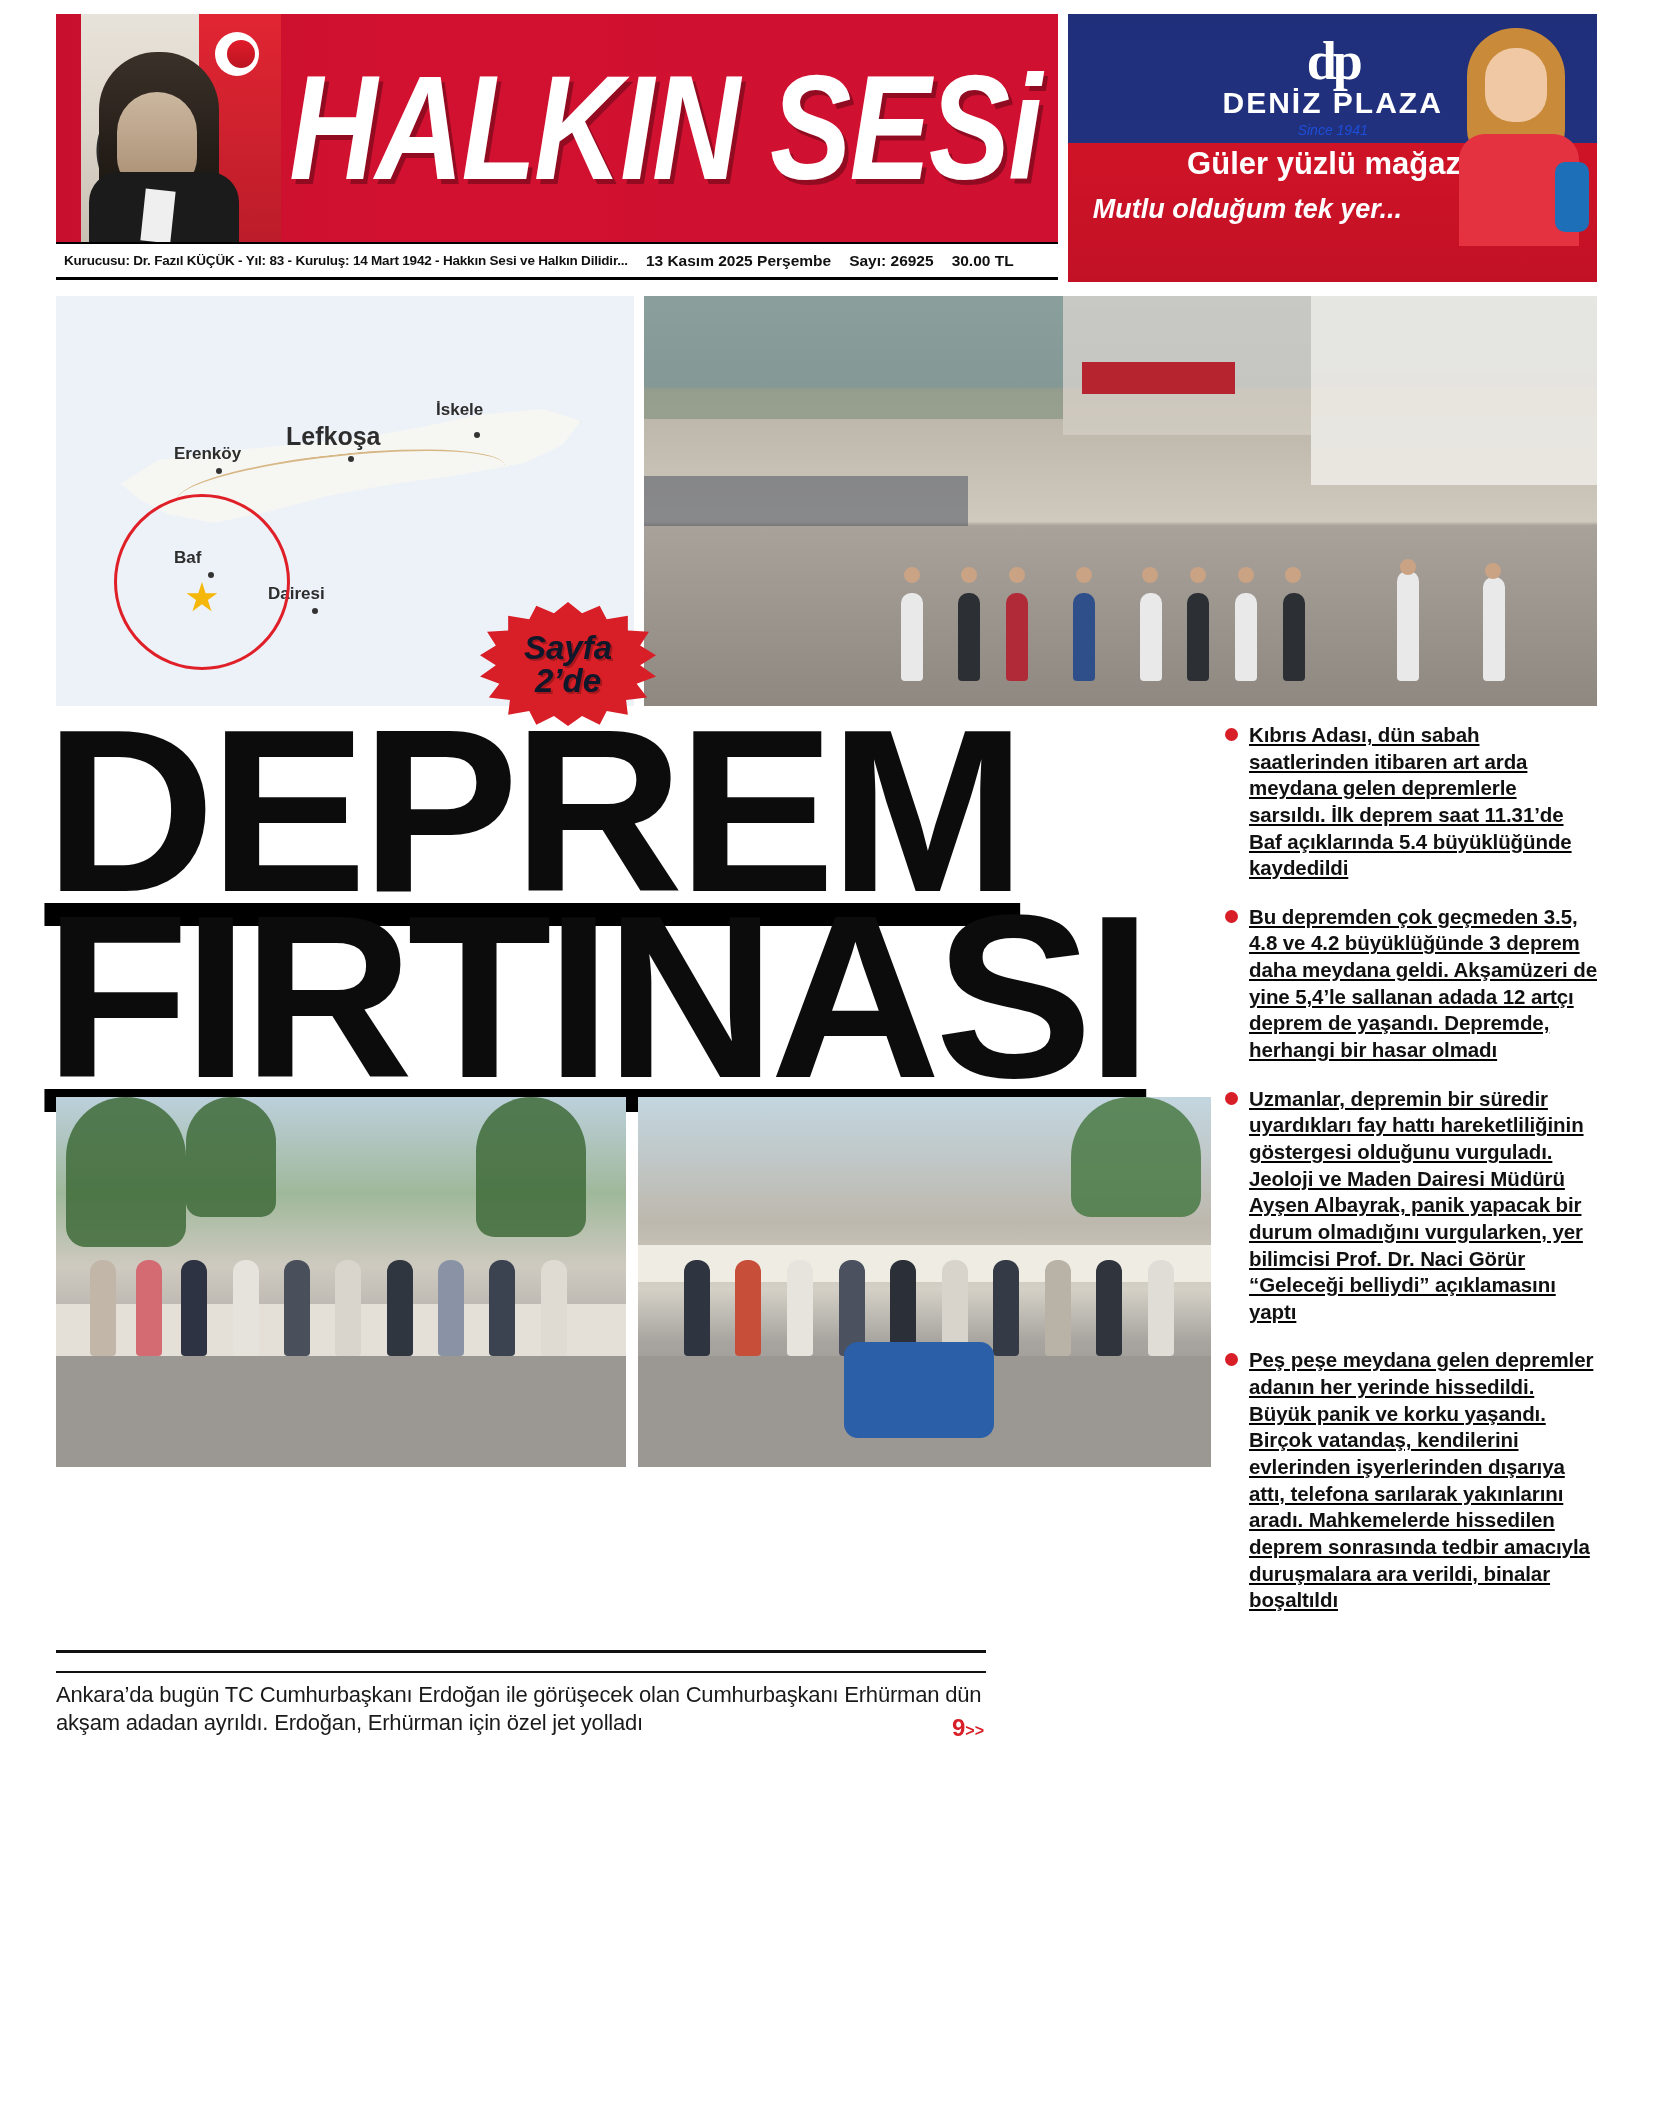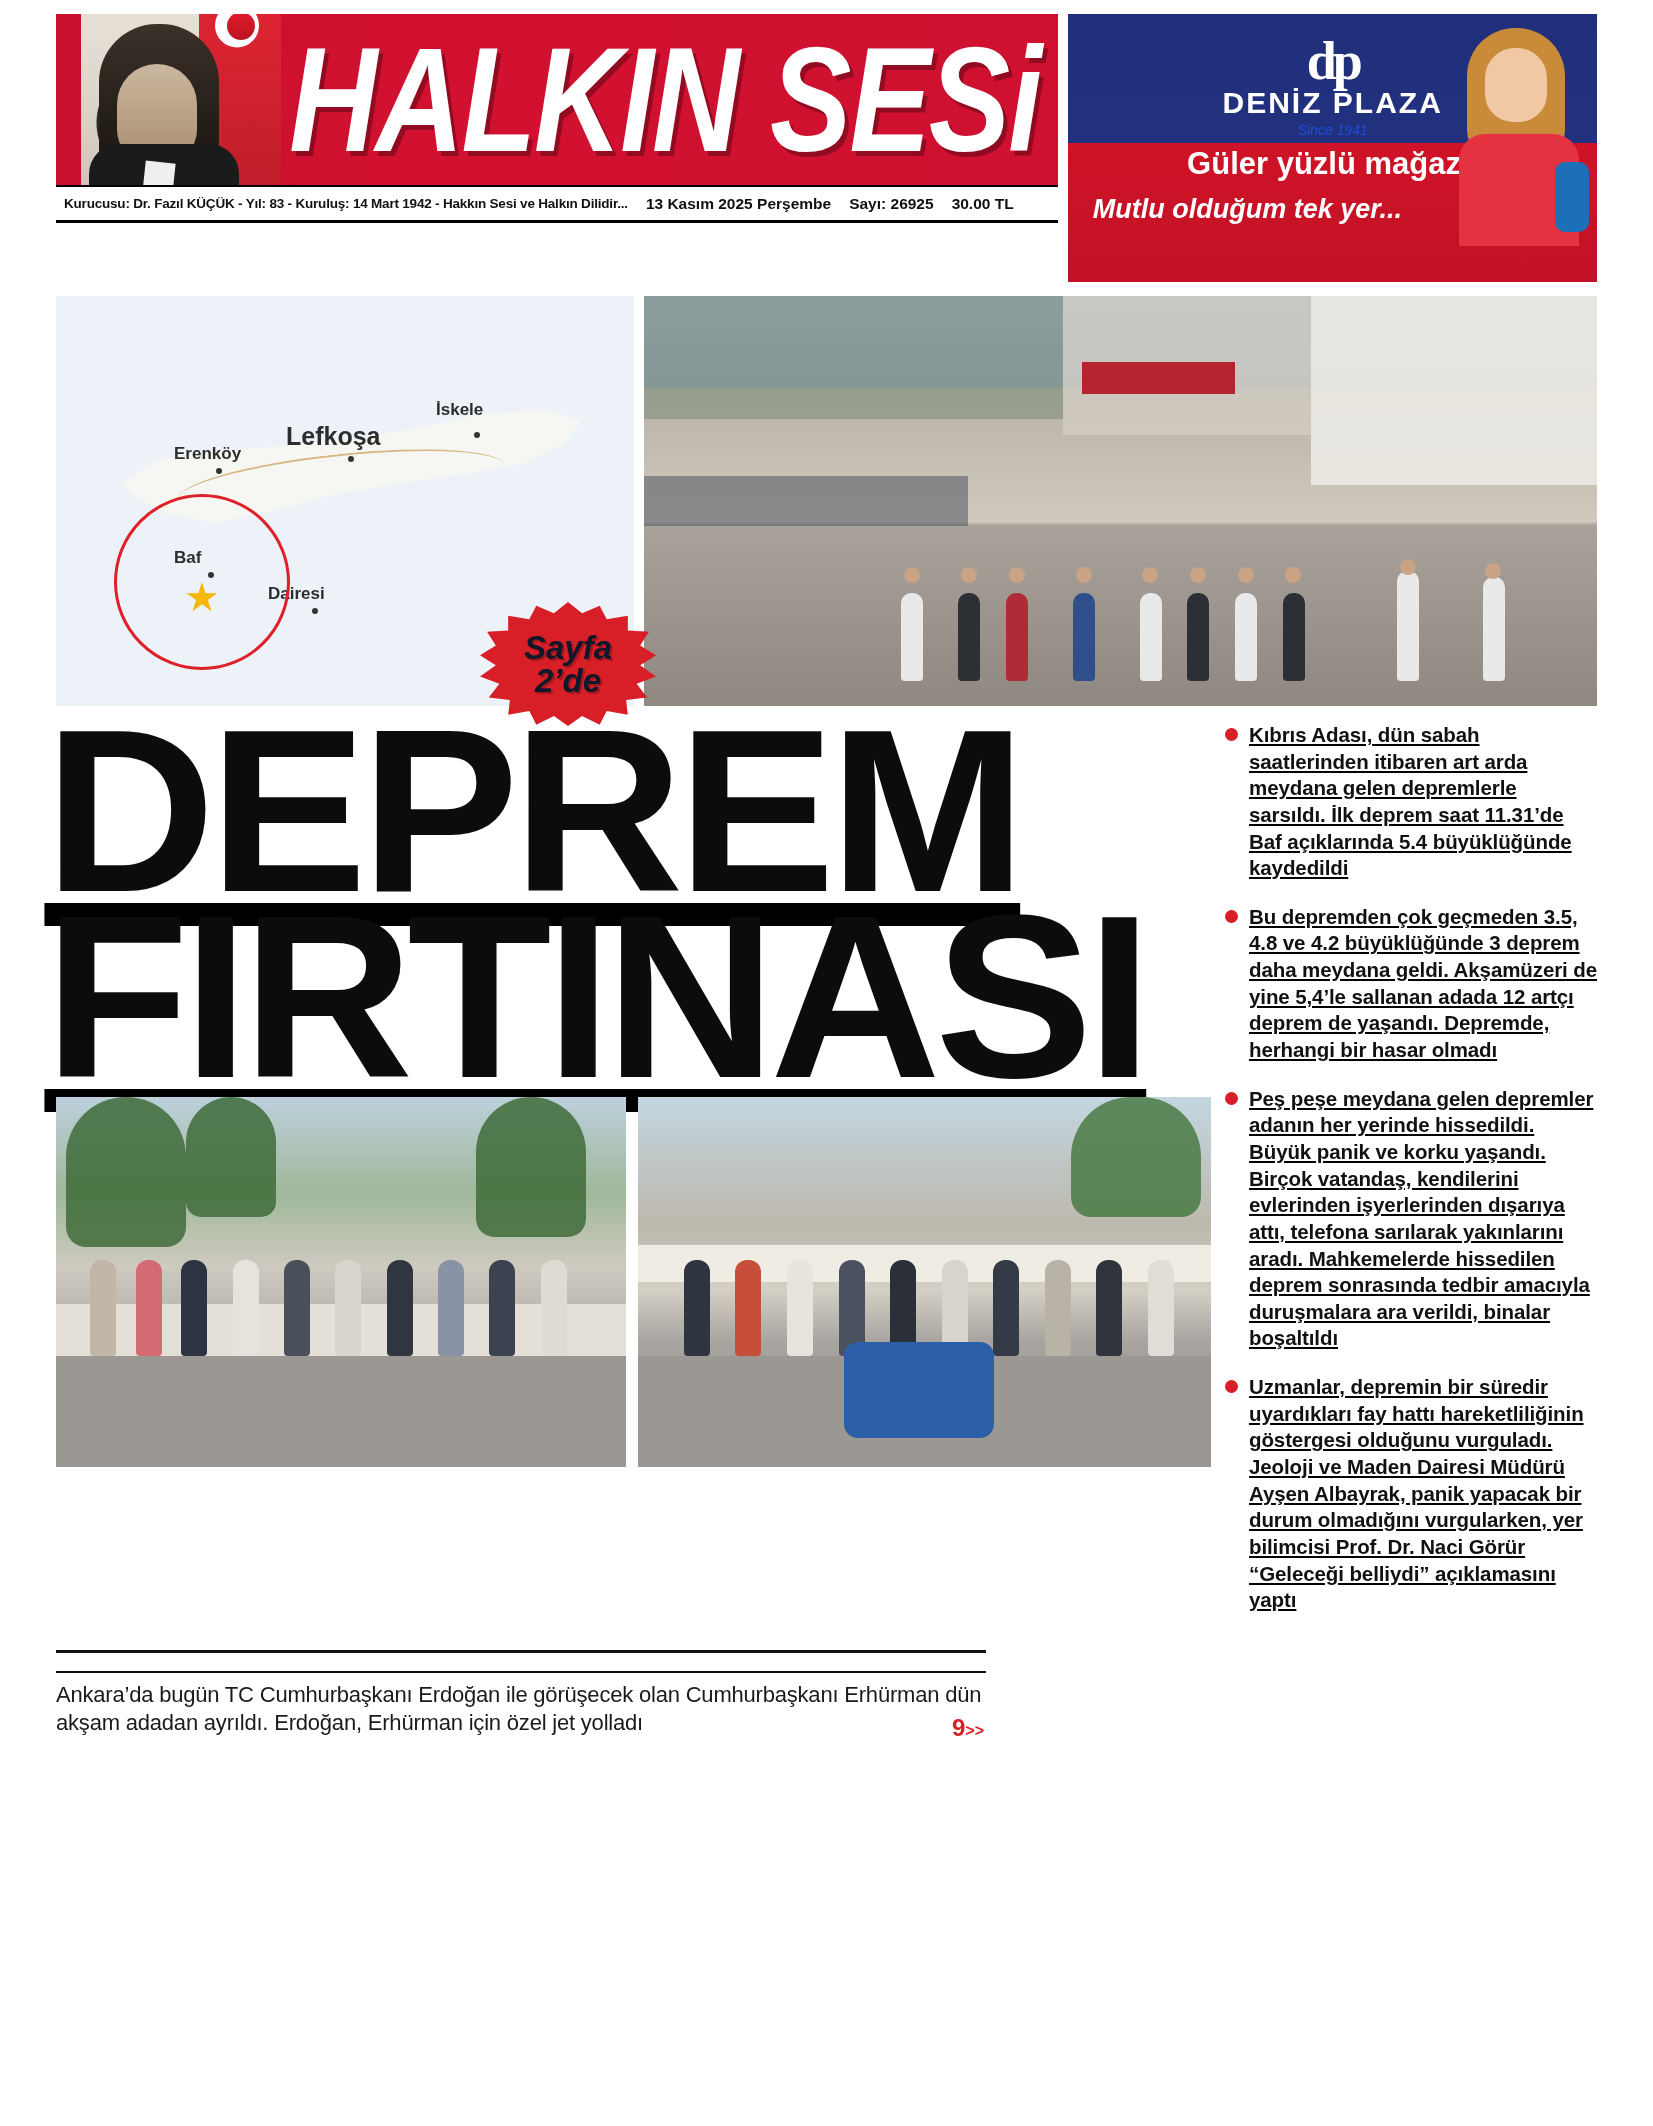--- a/index.html
+++ b/index.html
@@ -9,21 +9,21 @@
     font-family: "Liberation Sans", sans-serif;
   }
   body { width: 1653px; height: 2126px; position: relative; overflow: hidden; }
 
   .page { width: 1653px; height: 2126px; position: relative; background: #fff; padding: 14px 56px 0 56px; }
 
   
   .masthead { display: flex; gap: 10px; align-items: stretch; height: 268px; }
   .logo-block { width: 1005px; position: relative; }
   .logo-red {
-    height: 171px;
+    height: 228px;
     background: linear-gradient(90deg,#c8102e 0%, #d21130 35%, #cf1030 100%);
     position: relative; overflow: hidden;
     display: flex; align-items: center; padding-left: 25px;
   }
   .flag-photo {
     width: 200px; height: 228px;
     background:
       radial-gradient(circle at 38% 60%, #2b2b2b 0 60px, rgba(43,43,43,0) 61px),
       linear-gradient(180deg,#e8e3da 0%, #ded7cc 45%, #c9c0b4 100%);
     position: relative; flex: none;
@@ -318,25 +318,25 @@
       <div class="bullet-item">
         <span class="dot"></span>
         <span>Kıbrıs Adası, dün sabah saatlerinden itibaren art arda meydana gelen depremlerle sarsıldı. İlk deprem saat 11.31’de Baf açıklarında 5.4 büyüklüğünde kaydedildi</span>
       </div>
       <div class="bullet-item">
         <span class="dot"></span>
         <span>Bu depremden çok geçmeden 3.5, 4.8 ve 4.2 büyüklüğünde 3 deprem daha meydana geldi. Akşamüzeri de yine 5,4’le sallanan adada 12 artçı deprem de yaşandı. Depremde, herhangi bir hasar olmadı</span>
       </div>
       <div class="bullet-item">
         <span class="dot"></span>
-        <span>Peş peşe meydana gelen depremler adanın her yerinde hissedildi. Büyük panik ve korku yaşandı. Birçok vatandaş, kendilerini evlerinden işyerlerinden dışarıya attı, telefona sarılarak yakınlarını aradı. Mahkemelerde hissedilen deprem sonrasında tedbir amacıyla duruşmalara ara verildi, binalar boşaltıldı</span>
+        <span>Uzmanlar, depremin bir süredir uyardıkları fay hattı hareketliliğinin göstergesi olduğunu vurguladı. Jeoloji ve Maden Dairesi Müdürü Ayşen Albayrak, panik yapacak bir durum olmadığını vurgularken, yer bilimcisi Prof. Dr. Naci Görür  “Geleceği belliydi” açıklamasını yaptı</span>
       </div>
       <div class="bullet-item">
         <span class="dot"></span>
-        <span>Uzmanlar, depremin bir süredir uyardıkları fay hattı hareketliliğinin göstergesi olduğunu vurguladı. Jeoloji ve Maden Dairesi Müdürü Ayşen Albayrak, panik yapacak bir durum olmadığını vurgularken, yer bilimcisi Prof. Dr. Naci Görür  “Geleceği belliydi” açıklamasını yaptı</span>
+        <span>Peş peşe meydana gelen depremler adanın her yerinde hissedildi. Büyük panik ve korku yaşandı. Birçok vatandaş, kendilerini evlerinden işyerlerinden dışarıya attı, telefona sarılarak yakınlarını aradı. Mahkemelerde hissedilen deprem sonrasında tedbir amacıyla duruşmalara ara verildi, binalar boşaltıldı</span>
       </div>
     </div>
   </div>
 
   <div class="footer-row">
     <div class="foot-left foot-wrap">
       <div class="foot-rule"></div>
       <div class="foot-text">Ankara’da bugün TC Cumhurbaşkanı Erdoğan ile görüşecek olan Cumhurbaşkanı Erhürman dün akşam adadan ayrıldı. Erdoğan, Erhürman için özel jet yolladı</div>
       <div class="foot-pg pagenum">
         <span>9</span><span class="ar">&gt;&gt;</span>

